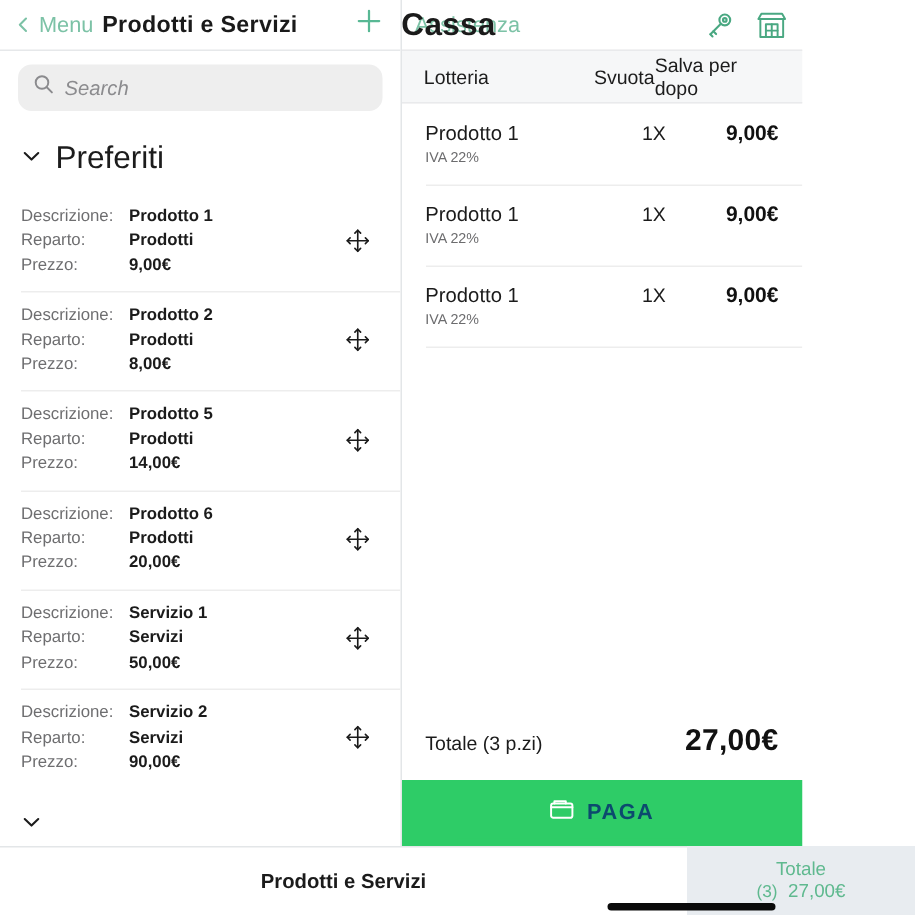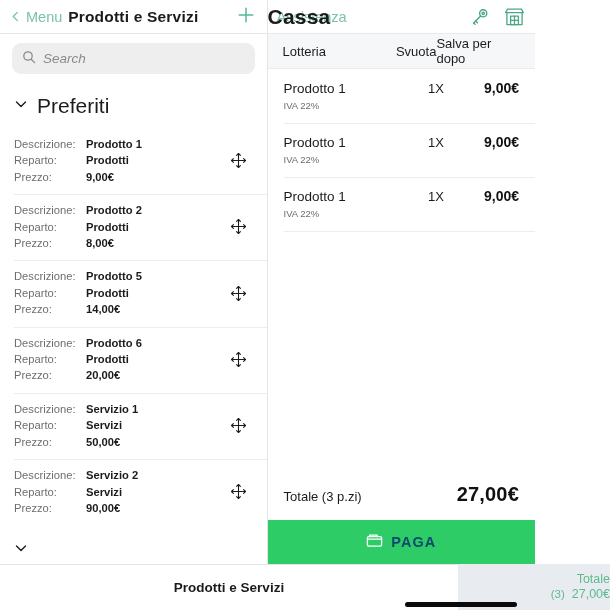--- a/index.html
+++ b/index.html
@@ -155,21 +155,21 @@
   }
   .tab-left {
     width: 458px; background: #ffffff;
     display: flex; align-items: center; justify-content: center;
     border-top: 1px solid #e3e6e8;
     cursor: pointer;
   }
   .tab-left .tlabel { font-size: 13.5px; font-weight: bold; color: #1b1b1b; }
   .tab-right {
     flex: 1 1 auto; background: #e8ecf0;
-    display: flex; flex-direction: column; align-items: flex-end; justify-content: center;
+    display: flex; flex-direction: column; align-items: center; justify-content: center;
     cursor: pointer;
   }
   .tr-top { font-size: 12.5px; color: #5fb98f; line-height: 15px; }
   .tr-bot { display: flex; align-items: baseline; gap: 7px; line-height: 15px; }
   .tr-count { font-size: 11.5px; color: #5fb98f; }
   .tr-amount { font-size: 12.5px; color: #5fb98f; }
 
   .home-indicator {
     position: absolute; bottom: 3px; left: 405px;
     width: 112px; height: 5px; border-radius: 3px;

